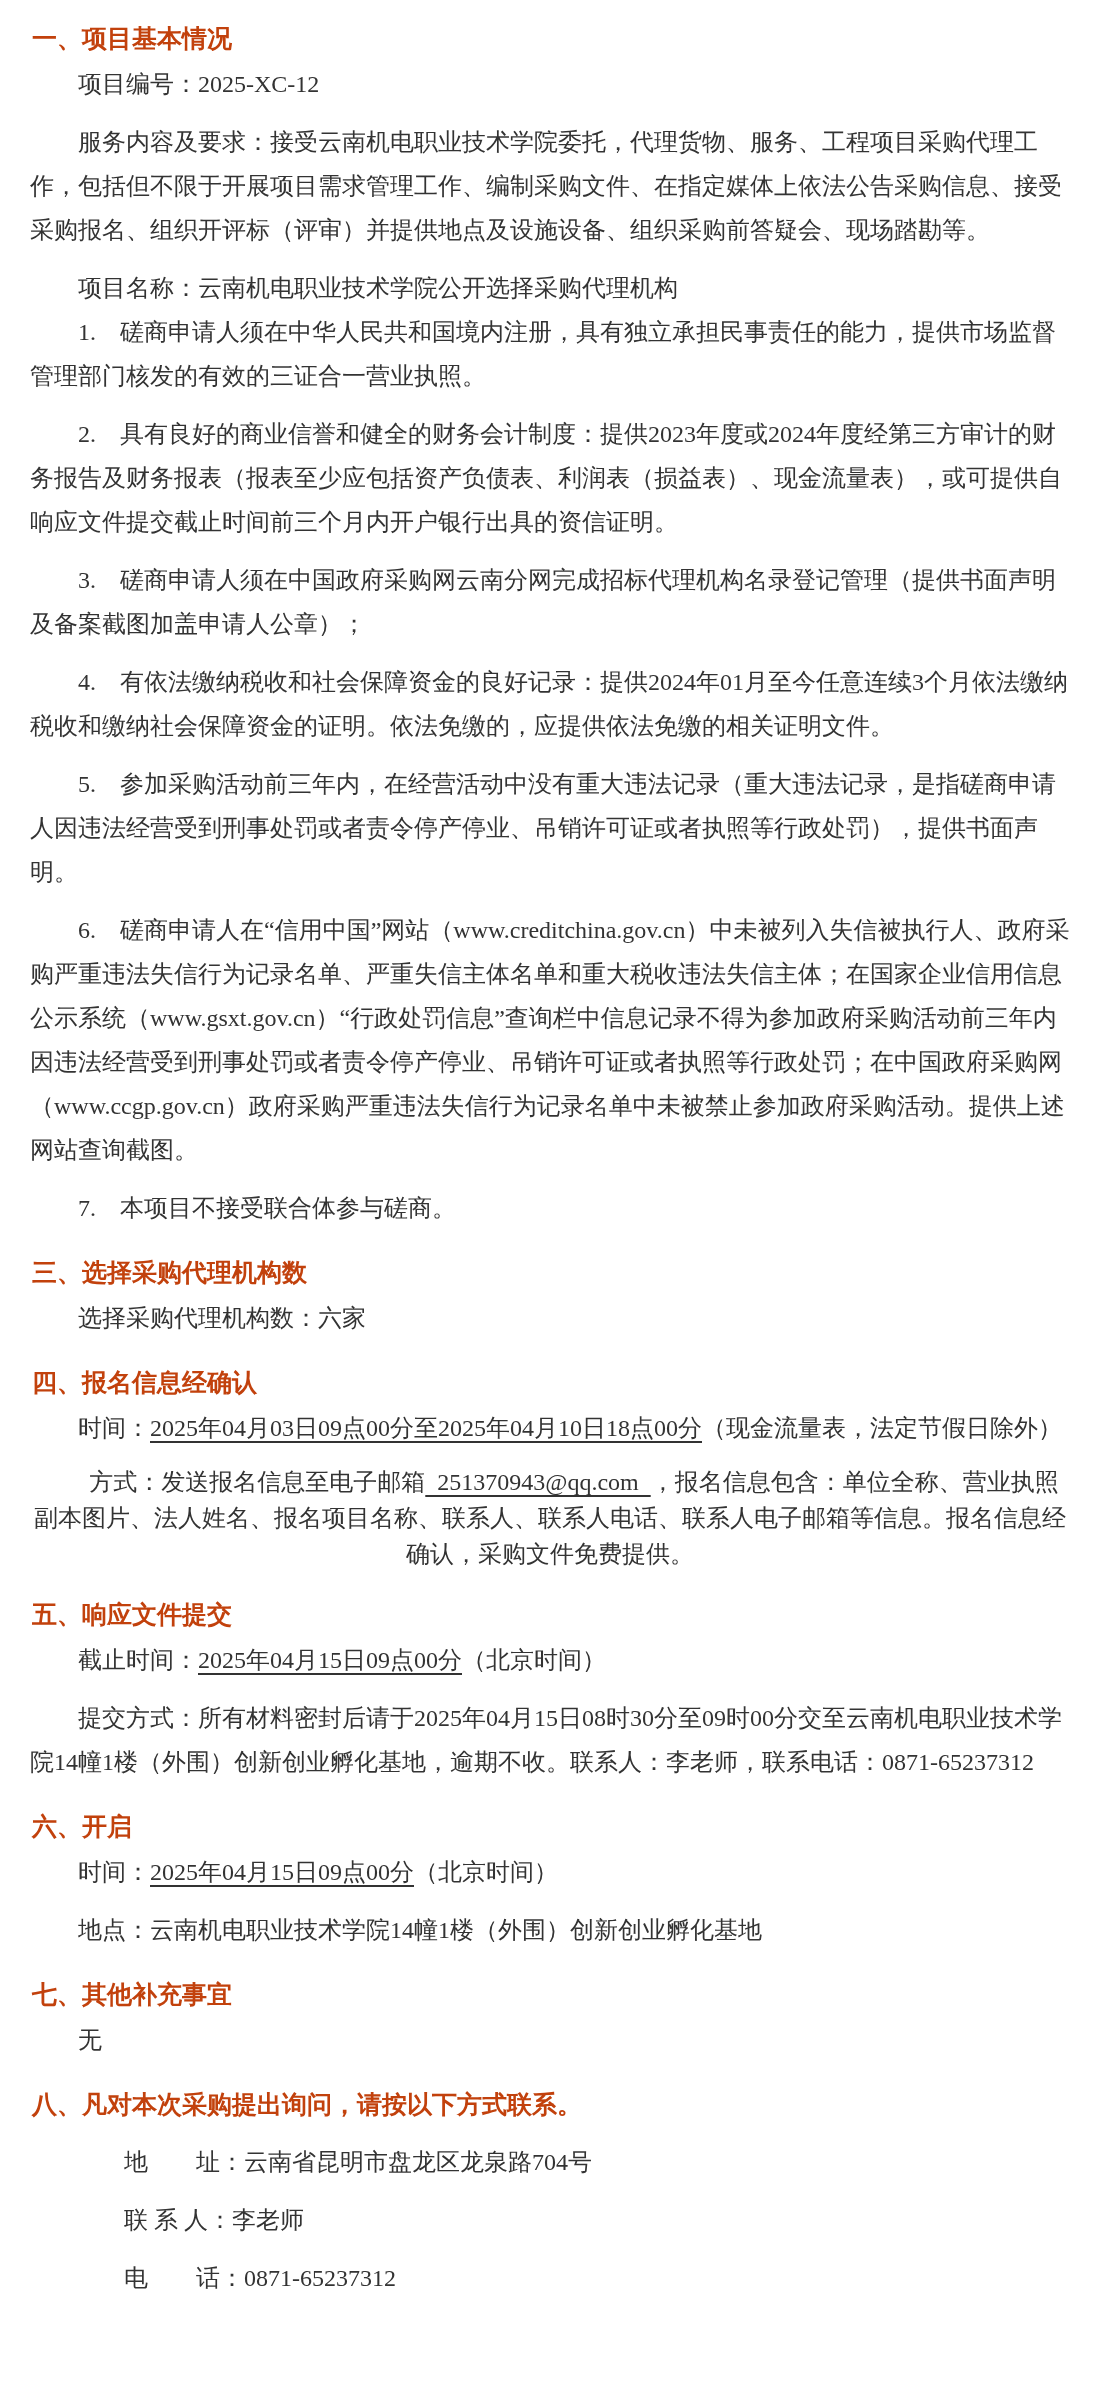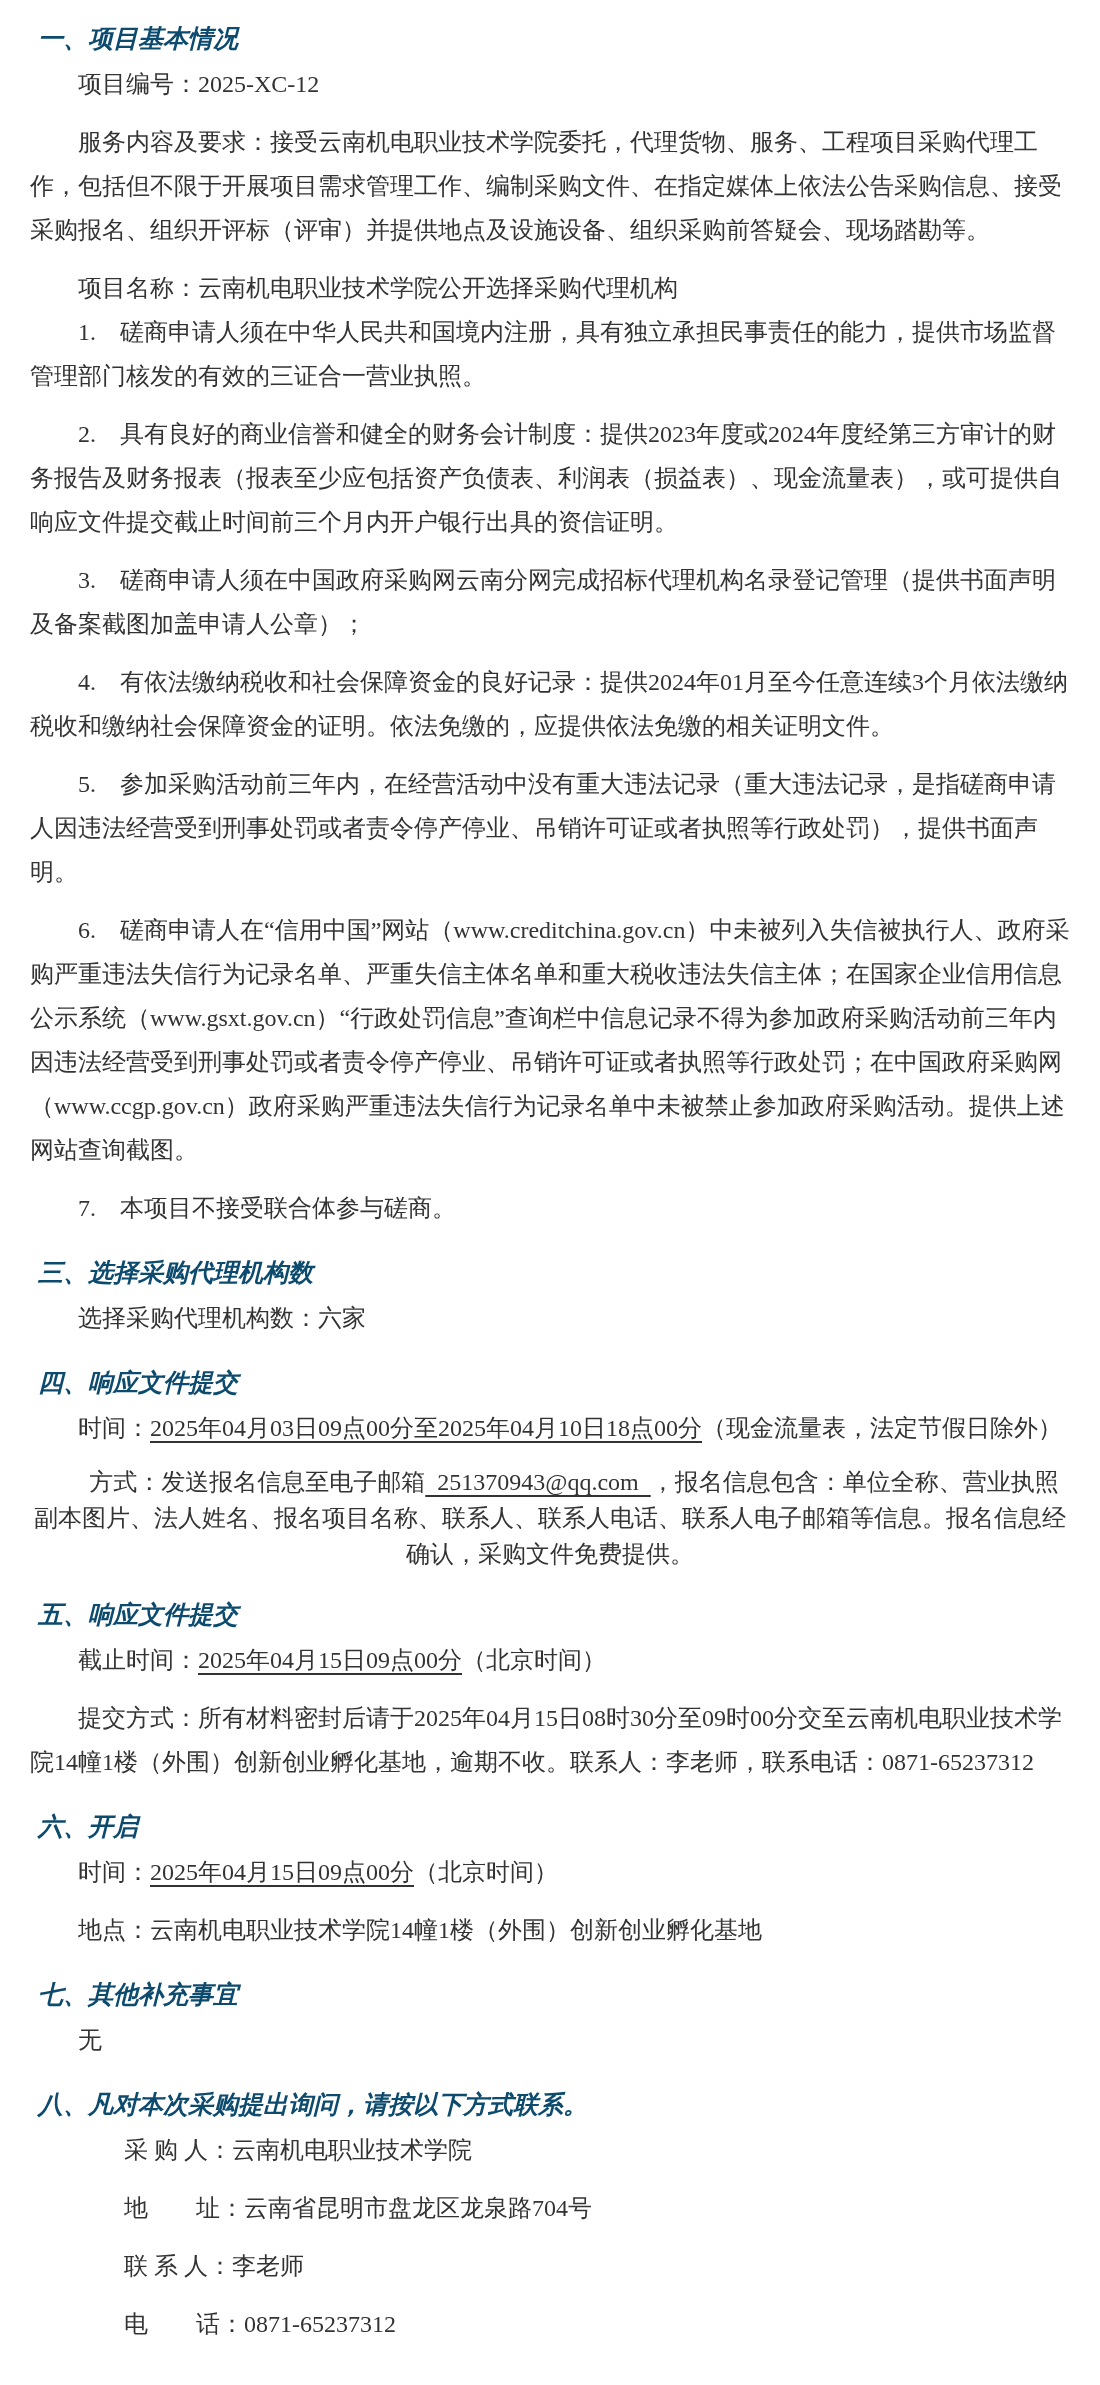--- a/index.html
+++ b/index.html
@@ -11,24 +11,23 @@
     color: #333333;
     font-family: "Liberation Serif", "DejaVu Serif", serif;
     font-size: 24px;
     line-height: 44px;
   }
   .sec {
     font-family: "Liberation Sans", "DejaVu Sans", sans-serif;
     font-size: 25px;
     line-height: 44px;
     font-weight: 700;
-    color: #0c4a6e;
-    margin: 20px 0 2px 8px;
+    color: #c2410c;
+    margin: 20px 0 2px 2px;
     white-space: pre-wrap;
-    font-style: italic;
   }
   .sec.first { margin-top: 6px; }
   p {
     margin: 0;
     text-indent: 2em;
     white-space: pre-wrap;
     word-break: break-all;
     font-family: Liberation Serif, serif;
   }
   p.gap { margin-top: 14px; }
@@ -53,34 +52,33 @@
   <p class="gap">2.　具有良好的商业信誉和健全的财务会计制度：提供2023年度或2024年度经第三方审计的财务报告及财务报表（报表至少应包括资产负债表、利润表（损益表）、现金流量表），或可提供自响应文件提交截止时间前三个月内开户银行出具的资信证明。</p>
   <p class="gap">3.　磋商申请人须在中国政府采购网云南分网完成招标代理机构名录登记管理（提供书面声明及备案截图加盖申请人公章）；</p>
   <p class="gap">4.　有依法缴纳税收和社会保障资金的良好记录：提供2024年01月至今任意连续3个月依法缴纳税收和缴纳社会保障资金的证明。依法免缴的，应提供依法免缴的相关证明文件。</p>
   <p class="gap">5.　参加采购活动前三年内，在经营活动中没有重大违法记录（重大违法记录，是指磋商申请人因违法经营受到刑事处罚或者责令停产停业、吊销许可证或者执照等行政处罚），提供书面声明。</p>
   <p class="gap">6.　磋商申请人在“信用中国”网站（www.creditchina.gov.cn）中未被列入失信被执行人、政府采购严重违法失信行为记录名单、严重失信主体名单和重大税收违法失信主体；在国家企业信用信息公示系统（www.gsxt.gov.cn）“行政处罚信息”查询栏中信息记录不得为参加政府采购活动前三年内因违法经营受到刑事处罚或者责令停产停业、吊销许可证或者执照等行政处罚；在中国政府采购网（www.ccgp.gov.cn）政府采购严重违法失信行为记录名单中未被禁止参加政府采购活动。提供上述网站查询截图。</p>
   <p class="gap">7.　本项目不接受联合体参与磋商。</p>
 
   <h2 class="sec">三、选择采购代理机构数</h2>
   <p>选择采购代理机构数：六家</p>
 
-  <h2 class="sec">四、响应文件提交</h2>
+  <h2 class="sec">四、报名信息经确认</h2>
   <p><span>时间：</span><span class="u">2025年04月03日09点00分至2025年04月10日18点00分</span><span>（现金流量表，法定节假日除外）</span></p>
   <p class="gap sm"><span>方式：发送报名信息至电子邮箱</span><span class="u">  251370943@qq.com  </span><span>，报名信息包含：单位全称、营业执照副本图片、法人姓名、报名项目名称、联系人、联系人电话、联系人电子邮箱等信息。报名信息经确认，采购文件免费提供。</span></p>
 
   <h2 class="sec">五、响应文件提交</h2>
   <p><span>截止时间：</span><span class="u">2025年04月15日09点00分</span><span>（北京时间）</span></p>
   <p class="gap">提交方式：所有材料密封后请于2025年04月15日08时30分至09时00分交至云南机电职业技术学院14幢1楼（外围）创新创业孵化基地，逾期不收。联系人：李老师，联系电话：0871-65237312</p>
 
   <h2 class="sec">六、开启</h2>
   <p><span>时间：</span><span class="u">2025年04月15日09点00分</span><span>（北京时间）</span></p>
   <p class="gap">地点：云南机电职业技术学院14幢1楼（外围）创新创业孵化基地</p>
 
   <h2 class="sec">七、其他补充事宜</h2>
   <p>无</p>
 
   <h2 class="sec">八、凡对本次采购提出询问，请按以下方式联系。</h2>
-  <p class="contact"><span>采 购 人：</span><span>云南机电职业技术学院</span></p>
   <p class="contact gap"><span>地　　址：</span><span>云南省昆明市盘龙区龙泉路704号</span></p>
   <p class="contact gap"><span>联 系 人：</span><span>李老师</span></p>
   <p class="contact gap"><span>电　　话：</span><span>0871-65237312</span></p>
 
 </div>
 
 </body></html>

